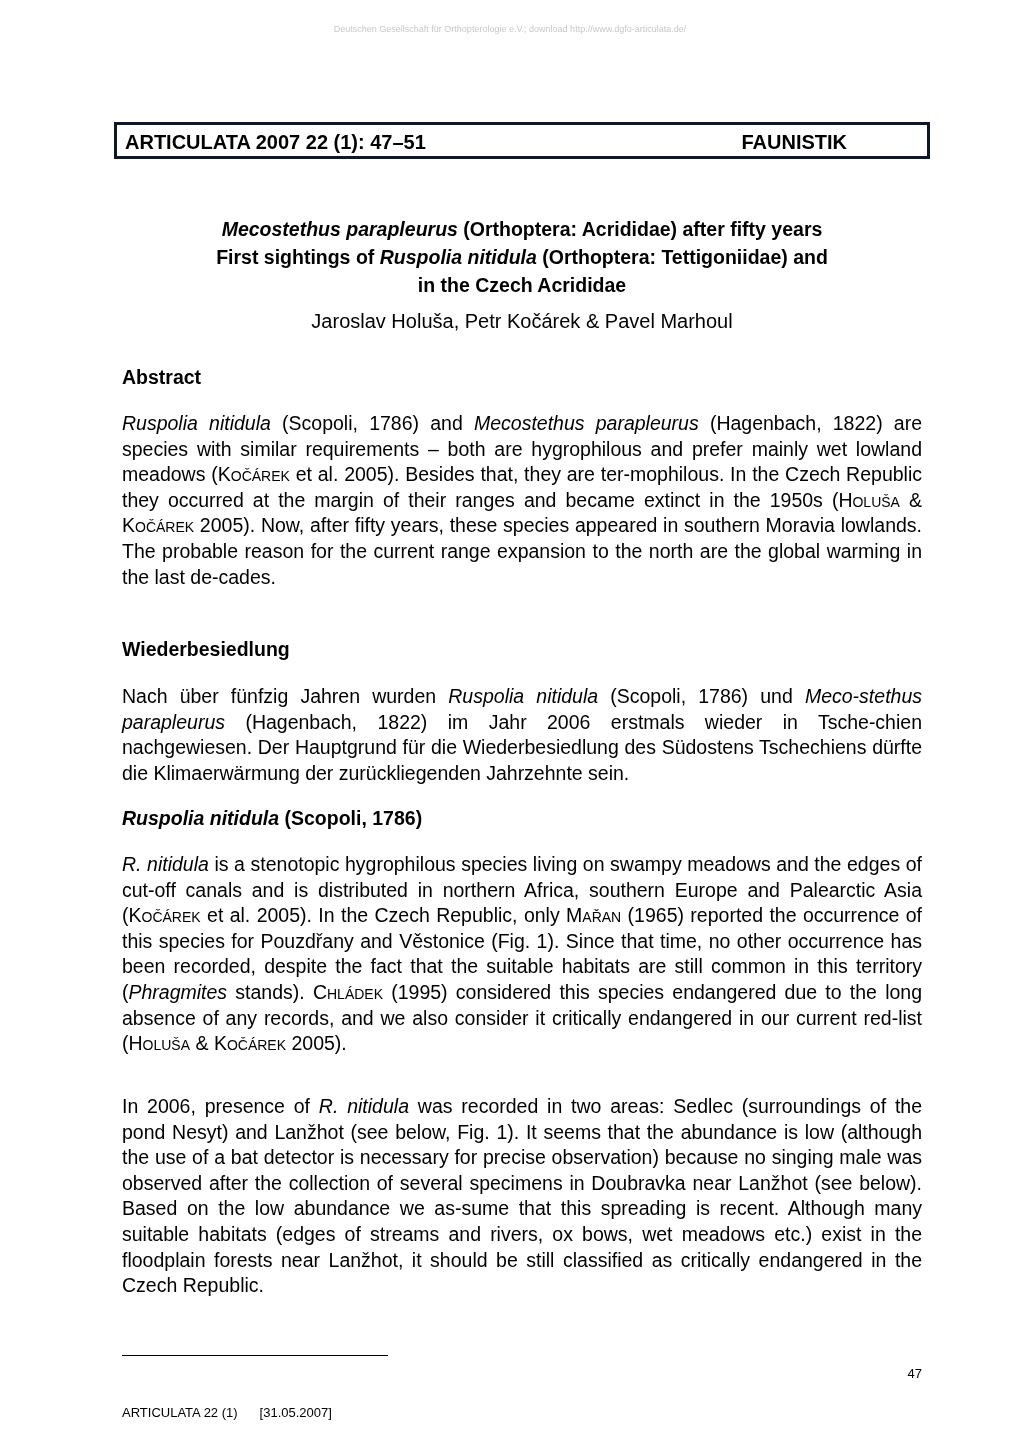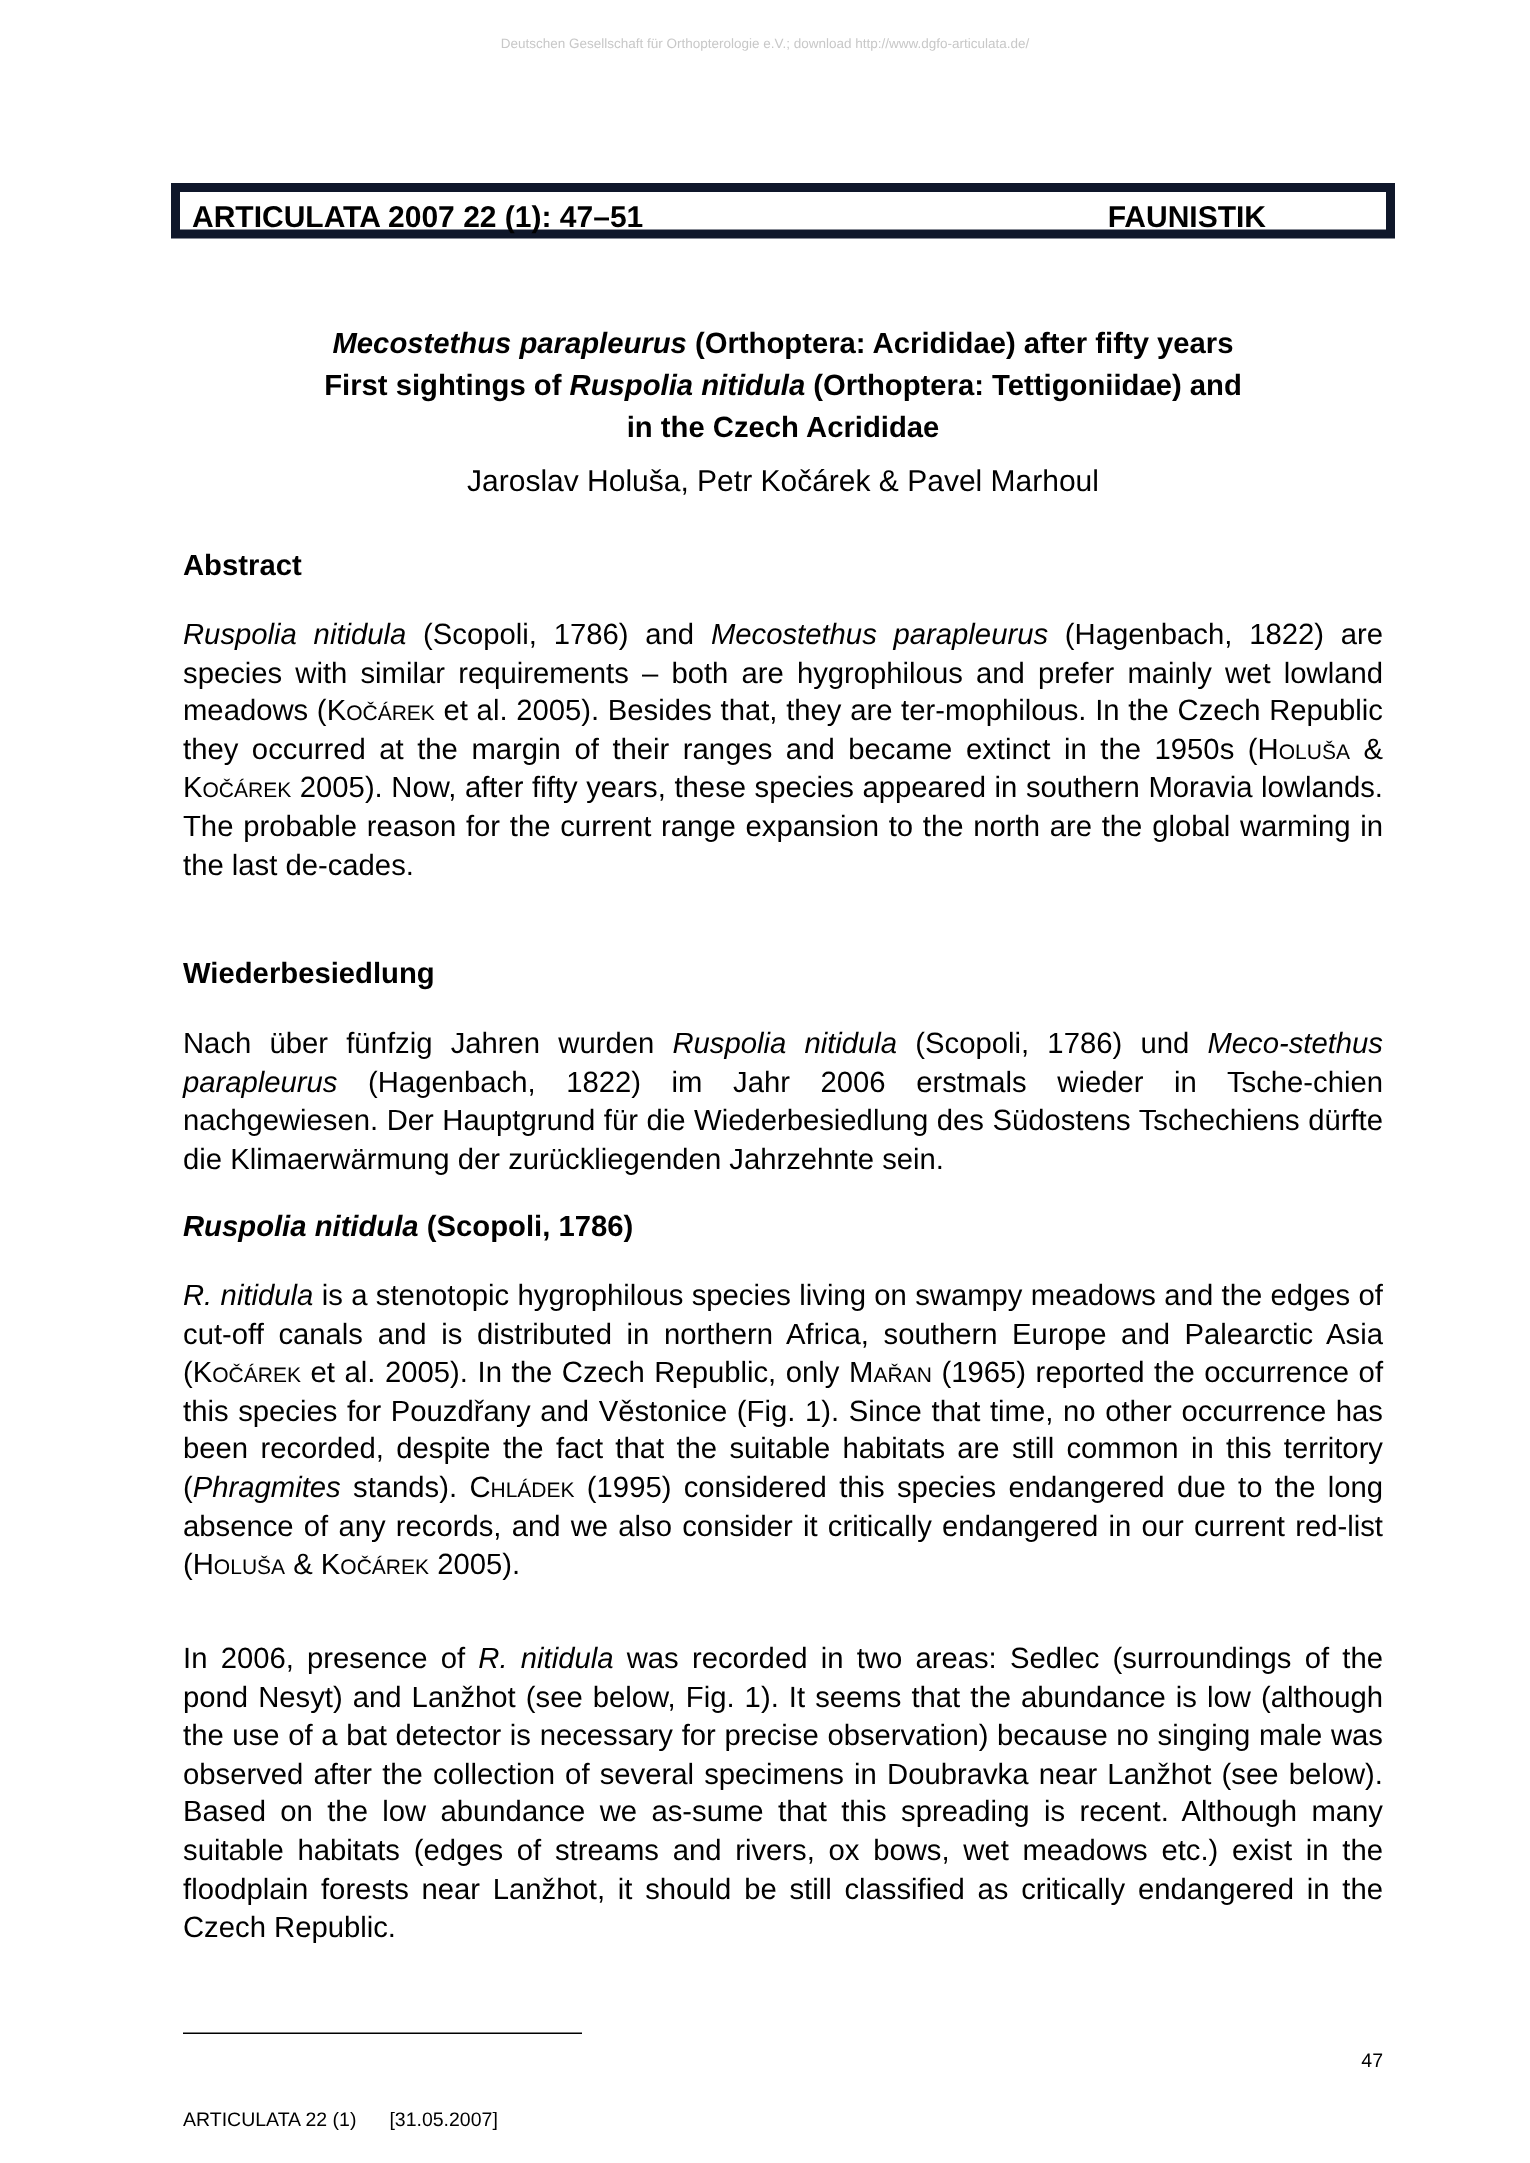--- a/index.html
+++ b/index.html
@@ -1,21 +1,21 @@
 <!DOCTYPE html>
 <html><head>
 <meta charset="utf-8">
 <style>
   html, body { margin: 0; padding: 0; background: #ffffff; }
   body { width: 1020px; height: 1442px; position: relative; overflow: hidden;
          font-family: "Liberation Sans", sans-serif; color: #000; }
   .watermark { position: absolute; top: 24px; left: 0; width: 1020px; text-align: center;
                font-size: 9px; color: #c8c8c8; }
   .header-box { position: absolute; left: 114px; top: 122px; width: 816px; height: 37px;
-                border: 6px solid #0f172a; box-sizing: border-box; }
+                border: 3px solid #0f172a; box-sizing: border-box; }
   .header-left { position: absolute; left: 8px; top: 6px; font-weight: bold; font-size: 20px; }
   .header-right { position: absolute; right: 80px; top: 6px; font-weight: bold; font-size: 20px; }
   .title { position: absolute; left: 122px; top: 215px; width: 800px; text-align: center;
            font-weight: bold; font-size: 19.5px; line-height: 28px; }
   .authors { position: absolute; left: 122px; top: 310px; width: 800px; text-align: center;
              font-size: 20px; }
   .heading { position: absolute; left: 122px; font-weight: bold; font-size: 19.5px; }
   .para { position: absolute; left: 122px; width: 800px; font-size: 19.5px; line-height: 25.6px;
           text-align: justify; }
   .sc { font-variant: small-caps; }

